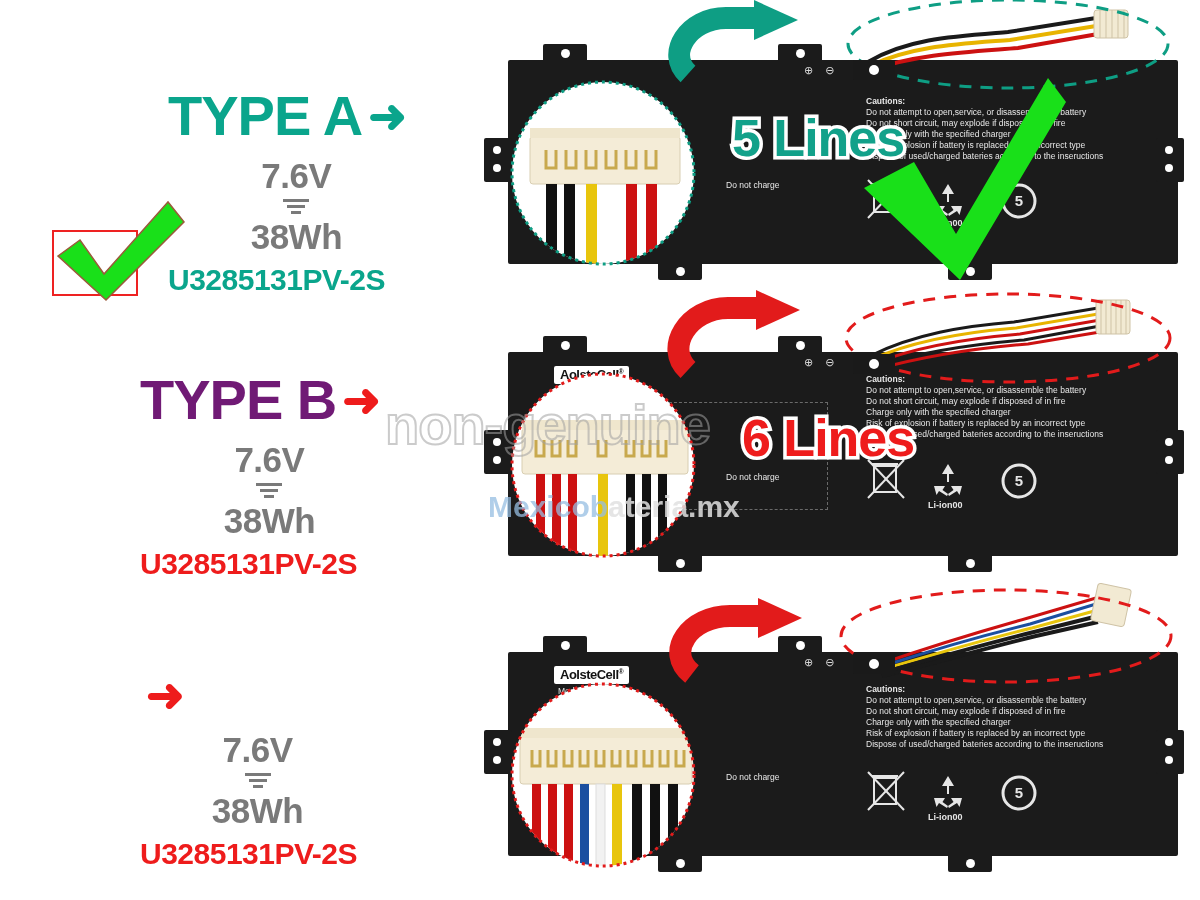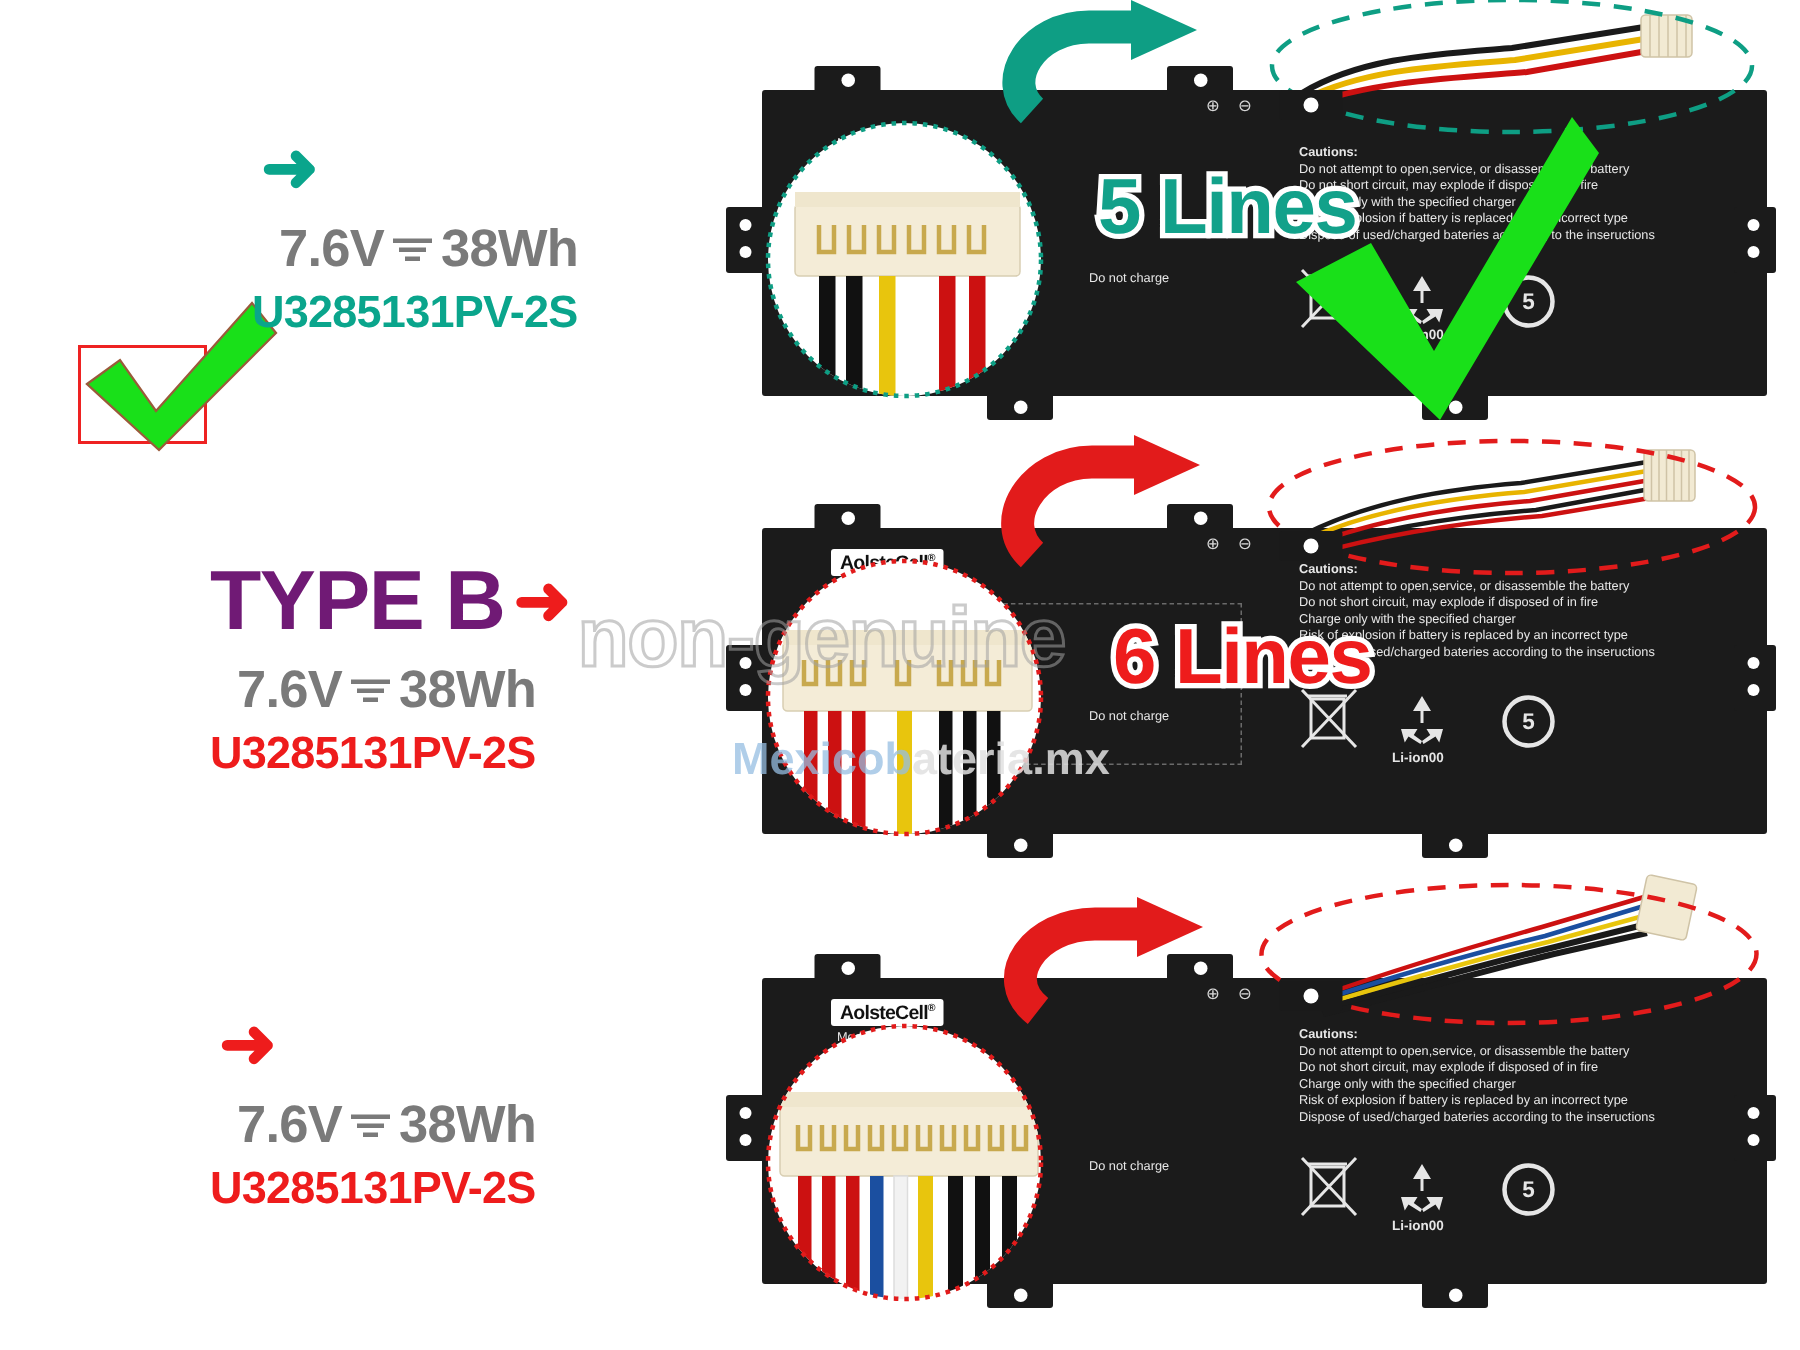--- a/index.html
+++ b/index.html
@@ -19,21 +19,21 @@
   .type-text {
     font-size:56px; font-weight:bold; letter-spacing:-1px; line-height:1;
   }
   .type-a .type-text { color:#0aa58c; }
   .type-b .type-text, .type-c .type-text { color:#701a75; }
   .arrow-glyph { font-size:46px; line-height:1; margin-left:6px; font-weight:bold; }
   .type-a .arrow-glyph { color:#0aa58c; }
   .type-b .arrow-glyph, .type-c .arrow-glyph { color:#ee1c1c; }
   .spec-line {
     font-size:35px; font-weight:bold; color:#7a7a7a; letter-spacing:-0.5px;
-    display:flex; align-items:center; white-space:nowrap;
+    display:flex; align-items:center; white-space:nowrap;flex-direction:column;
   }
   .dc-sym { display:inline-block; width:28px; margin:0 5px; }
   .dc-sym i { display:block; height:3px; background:#7a7a7a; margin:3px auto; }
   .dc-sym i:nth-child(1){ width:26px; }
   .dc-sym i:nth-child(2){ width:18px; }
   .dc-sym i:nth-child(3){ width:10px; }
   .model-line { font-size:30px; font-weight:bold; letter-spacing:-0.5px; }
   .type-a .model-line { color:#0aa58c; }
   .type-b .model-line, .type-c .model-line { color:#ee1c1c; }
 
@@ -88,20 +88,21 @@
 
 <div class="stage">
 
   <div class="label-block type-a" style="left:22px; top:88px;">
     <div class="tick-box"></div>
     <svg class="tick-mark" viewBox="0 0 140 110">
       <path d="M14 60 L36 44 L60 78 L124 6 L140 26 L62 104 Z" fill="#19e019" stroke="#9a5a3a" stroke-width="1.5"></path>
     </svg>
     <div style="position:absolute; left:146px; top:0;">
       <div class="type-row">
+        <span class="type-text">TYPE A</span>
         <span class="arrow-glyph">➜</span>
       </div>
       <div class="spec-line" style="margin-top:12px; margin-left:18px;">
         <span>7.6V</span>
         <span class="dc-sym">
             <i></i>
             <i></i>
             <i></i>
           </span>
         <span>38Wh</span>

